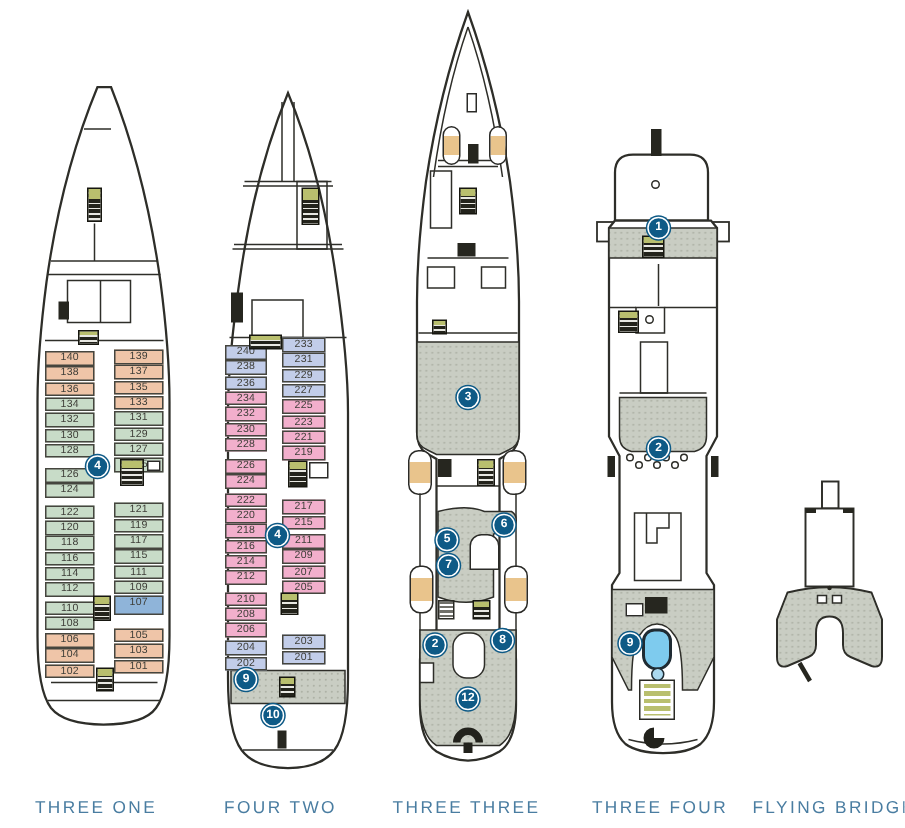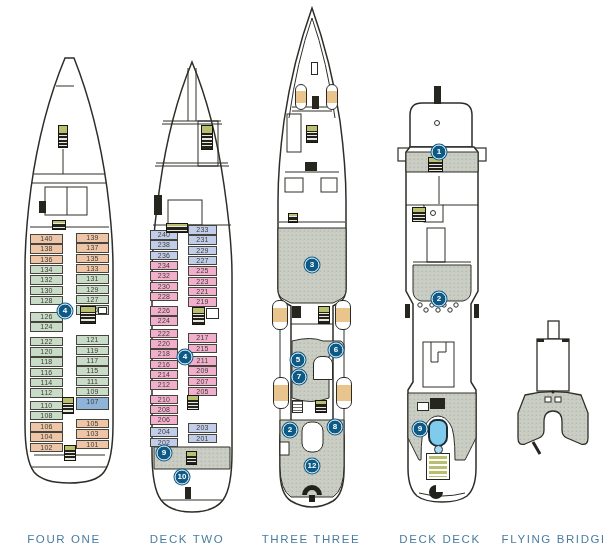--- a/index.html
+++ b/index.html
@@ -301,19 +301,19 @@
       <rect x="47" y="21" width="7" height="3" fill="#26261f"></rect>
       <path d="M10 77 Q38 70 66 77 L73 95 L73 120 Q73 128 66 126 L52 120 Q47 118 47 112 L47 104 Q47 93 38 93 Q29 93 29 104 L29 112 Q29 118 24 120 L10 126 Q3 128 3 120 L3 95 Z" fill="url(#dots)" style="stroke:var(--line)" stroke-width="1.3"></path>
       <circle cx="38" cy="74" r="1.5" fill="#26261f"></circle>
       <rect x="30" y="79" width="6" height="5" fill="#fff" style="stroke:var(--line)" stroke-width="1"></rect>
       <rect x="40" y="79" width="6" height="5" fill="#fff" style="stroke:var(--line)" stroke-width="1"></rect>
       <path d="M18 124 L25 136" style="stroke:#26261f" stroke-width="3"></path>
     </svg>
   </div>
 
   
-  <div class="deck-label" style="left:64px;top:533px">FOUR ONE</div>
-  <div class="deck-label" style="left:187px;top:533px">DECK TWO</div>
+  <div class="deck-label" style="left:64px;top:533px">THREE ONE</div>
+  <div class="deck-label" style="left:187px;top:533px">FOUR TWO</div>
   <div class="deck-label" style="left:311px;top:533px">THREE THREE</div>
-  <div class="deck-label" style="left:440px;top:533px">DECK DECK</div>
+  <div class="deck-label" style="left:440px;top:533px">THREE FOUR</div>
   <div class="deck-label" style="left:556px;top:533px">FLYING BRIDGE</div>
 
 </div>
 
 </body></html>

